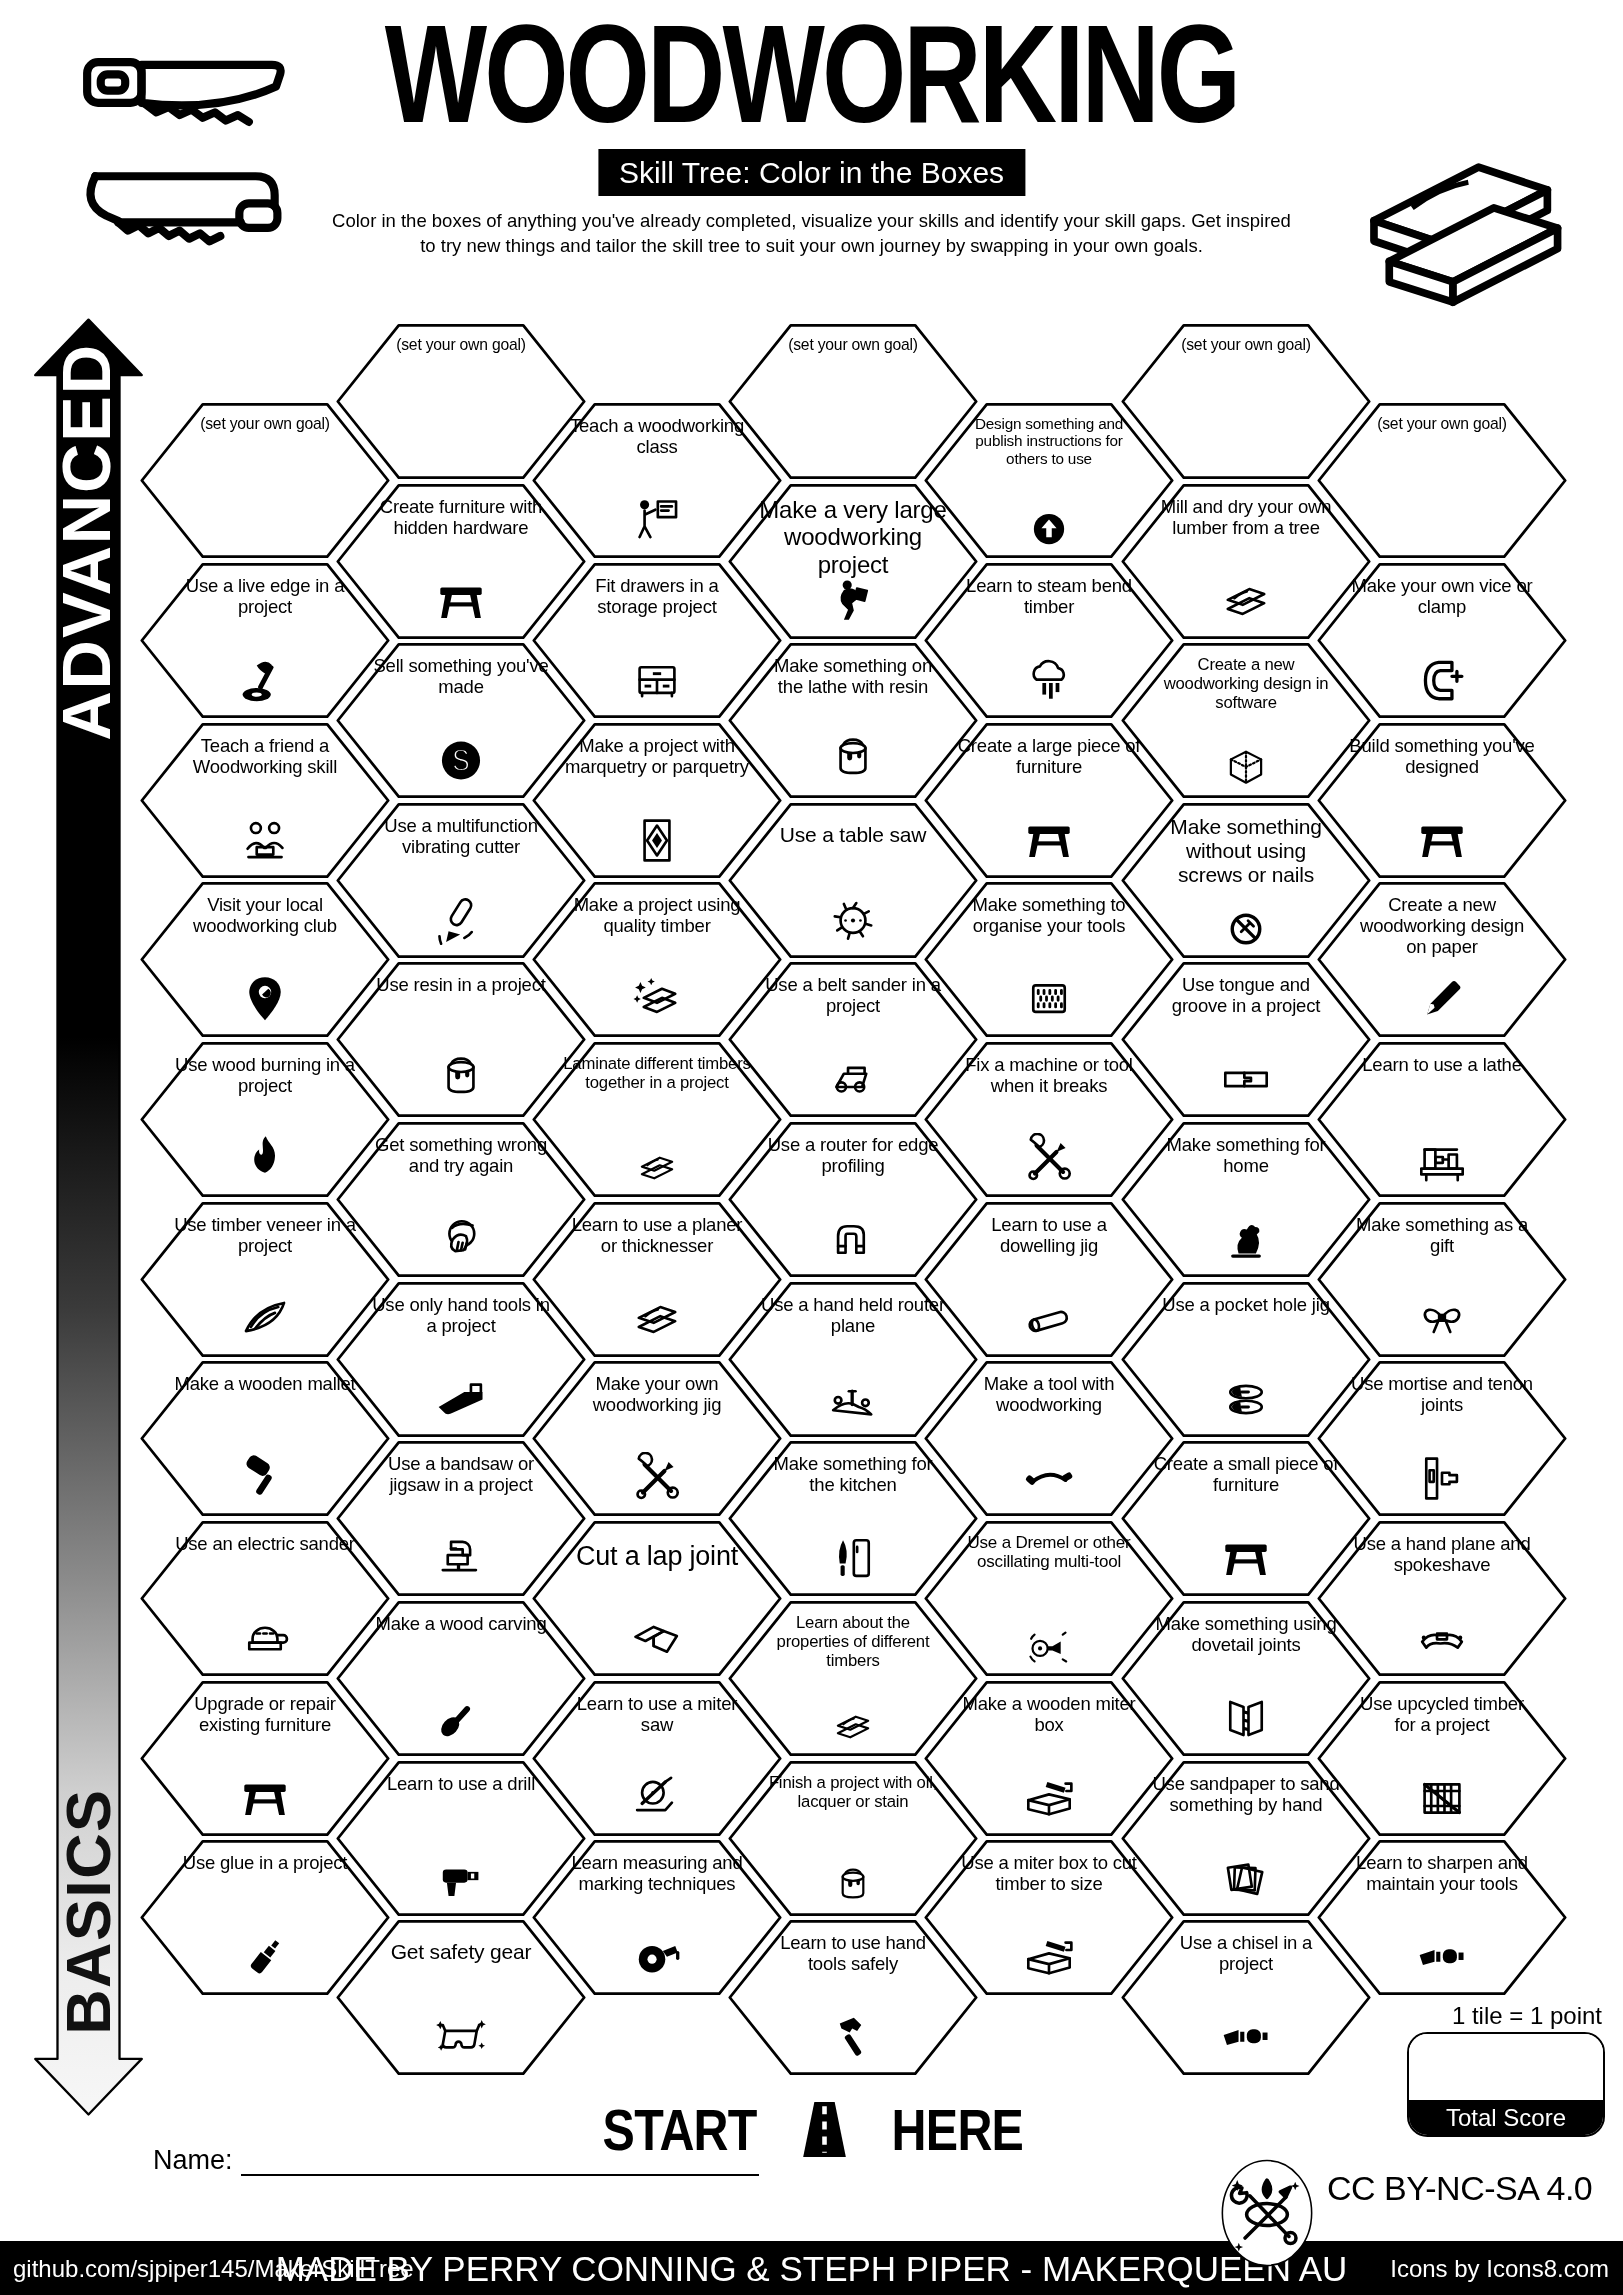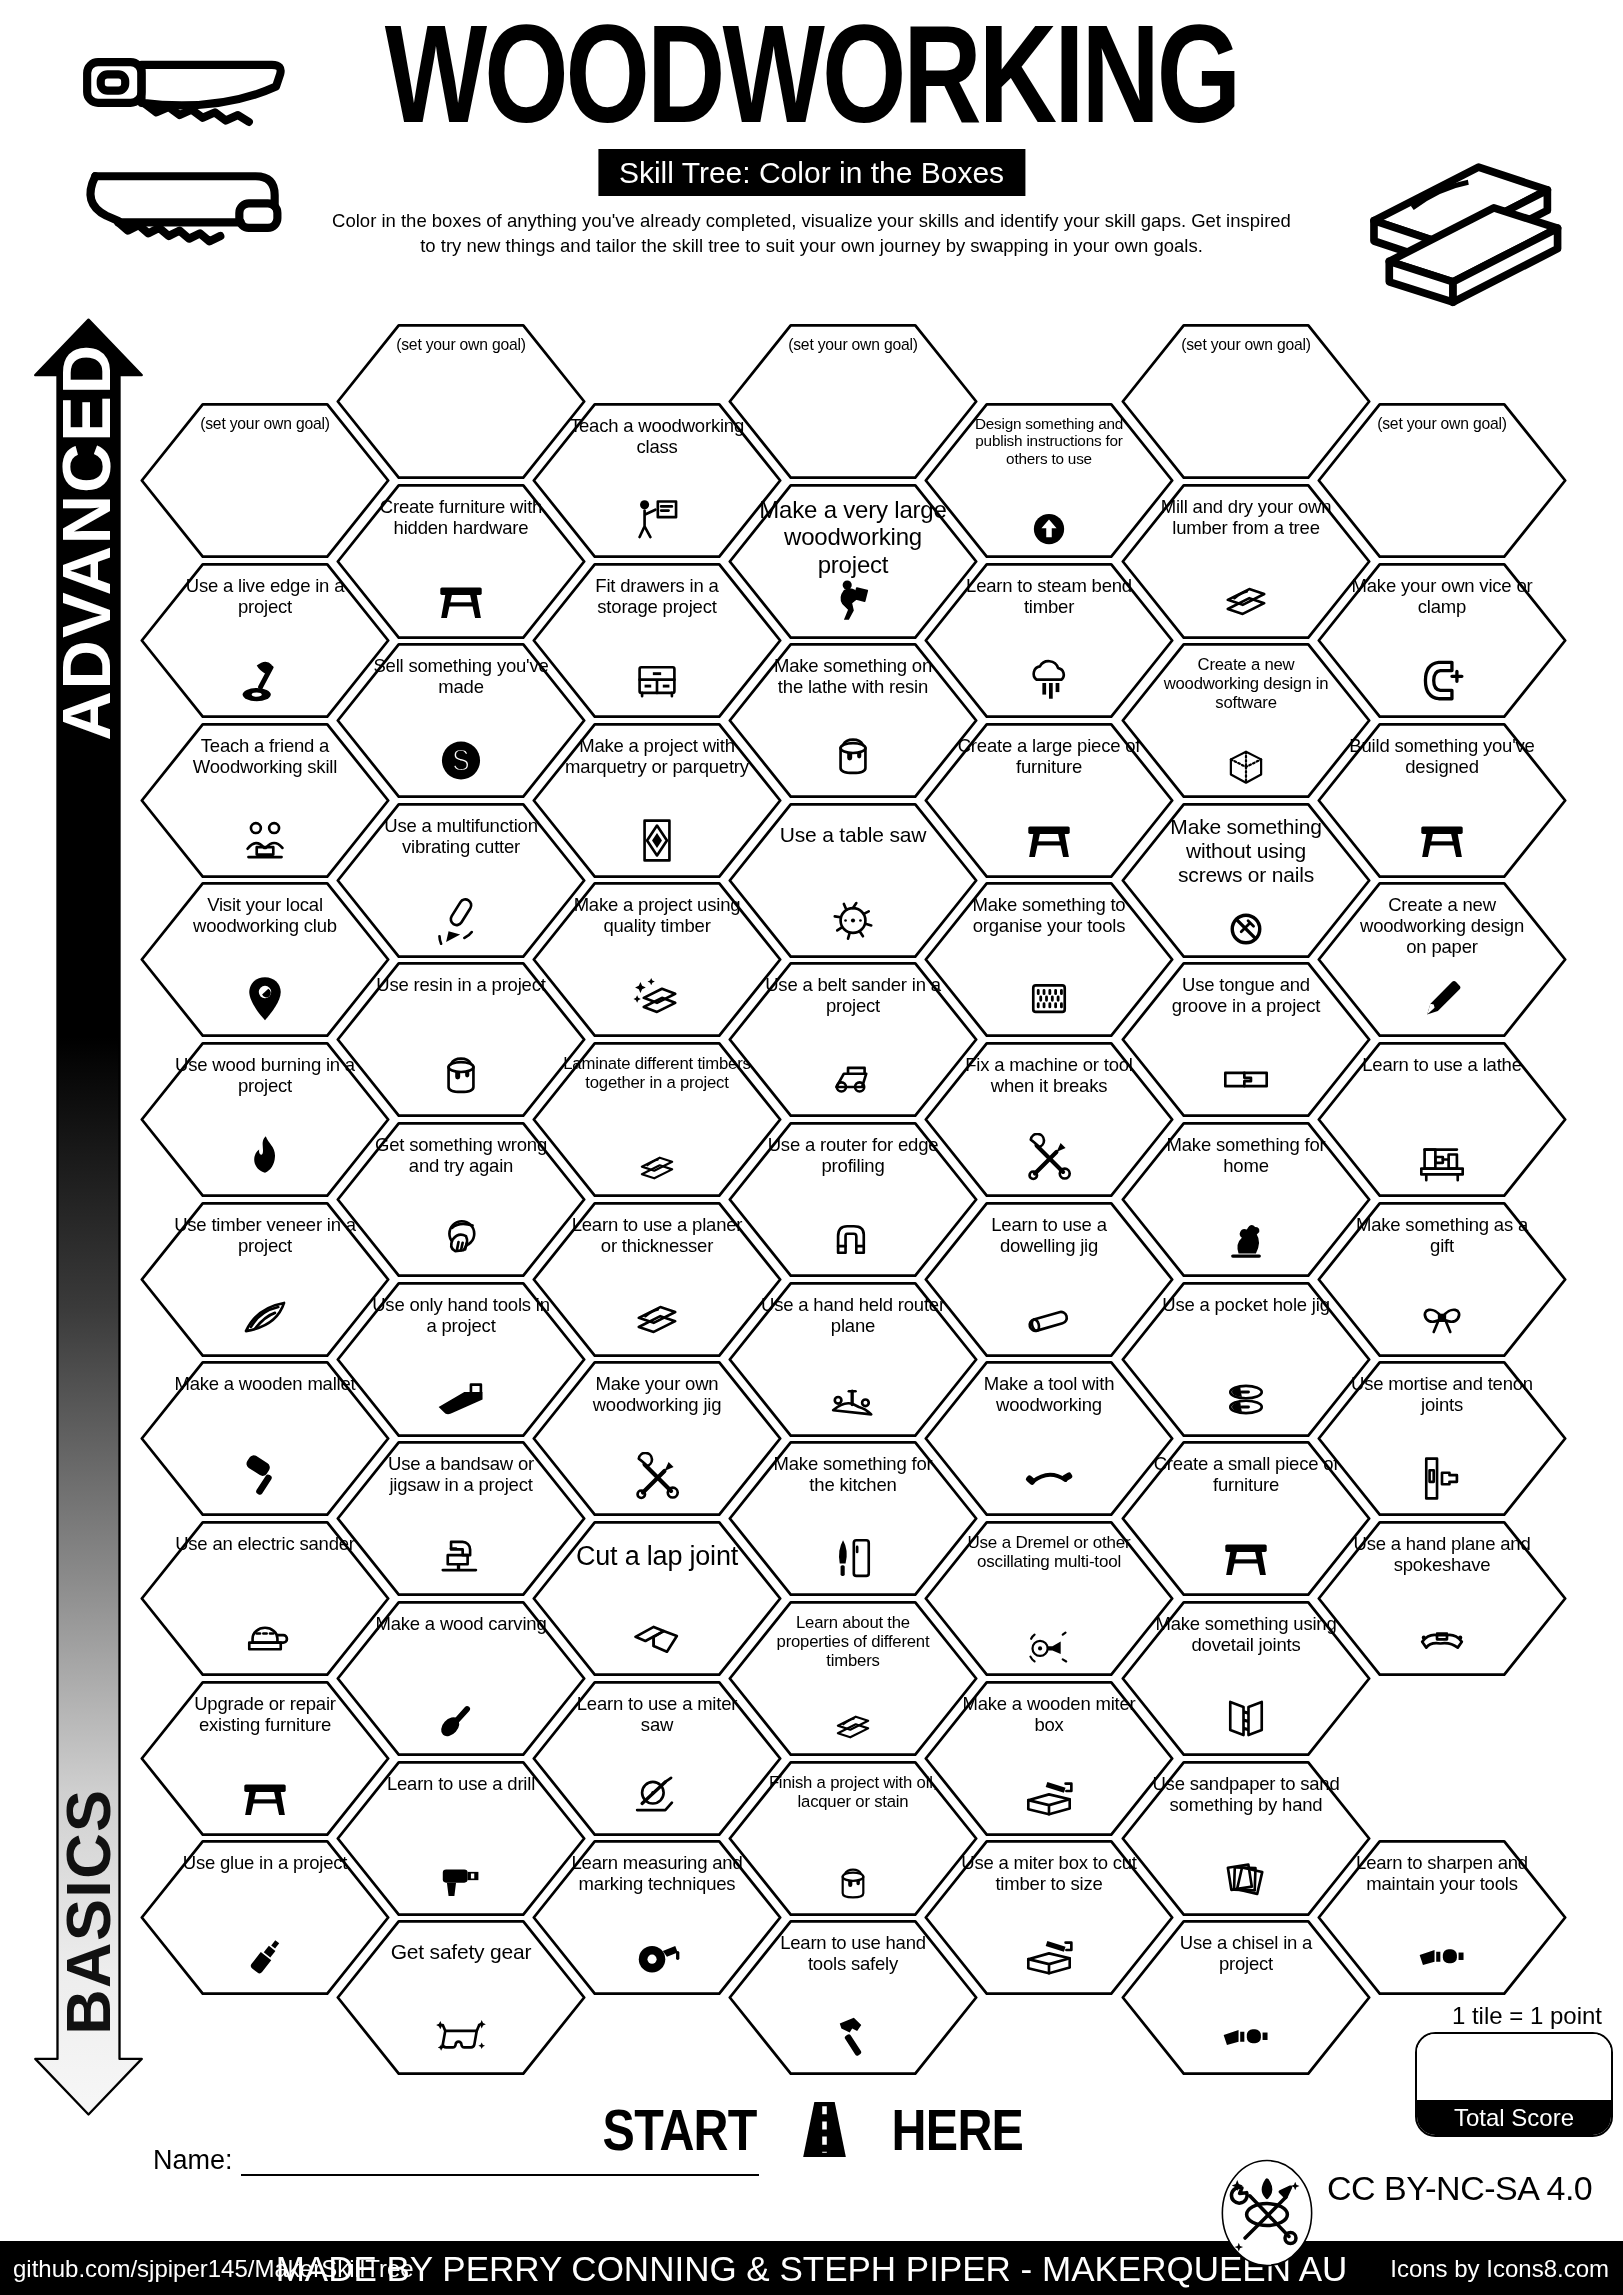--- a/index.html
+++ b/index.html
@@ -41,21 +41,21 @@
   #road-icon{width:69px;height:65px;}
 
   
   #name-row{position:absolute;left:153px;top:2145px;width:648px;}
   #name-label{font-size:27px;}
   #name-line{position:absolute;left:88px;top:29px;width:518px;border-bottom:2.3px solid #000;}
 
   
   #score-note{position:absolute;left:1365px;top:2002px;width:237px;text-align:right;font-size:24px;}
   #score-box{position:absolute;left:1407px;top:2032px;width:194px;height:101px;
-             border:2.8px solid #000;border-radius:20.4px;overflow:hidden;background:#fff;margin-left:8px;}
+             border:2.8px solid #000;border-radius:20.4px;overflow:hidden;background:#fff;}
   #score-box-fill{position:absolute;left:0;top:0;right:0;bottom:35px;background:#fff;}
   #score-box-label{position:absolute;left:0;right:0;bottom:0;height:35px;background:#000;
                    color:#fff;font-size:24px;display:flex;align-items:center;justify-content:center;}
 
   #logo{position:absolute;left:1220px;top:2158px;width:94px;height:110px;z-index:5;}
   #license{position:absolute;left:1327px;top:2169px;width:296px;font-size:34px;letter-spacing:-0.5px;}
 
   
   #footer{position:absolute;left:0;top:2241px;width:1623px;height:55px;background:#000;color:#fff;}
   #footer-left{position:absolute;left:13px;top:50%;transform:translateY(-50%);font-size:24px;}
@@ -1160,20 +1160,35 @@
           <svg viewBox="0 0 64 64">
             <g stroke="#000" stroke-width="3.2" fill="none" stroke-linecap="round" stroke-linejoin="round">
               <path d="M8 36 q8 -10 18 -8 h12 q10 -2 18 8 l-5 7 q-9 -7 -21 -5 q-12 -2 -17 5 z"></path>
               <rect x="26" y="26" width="12" height="7"></rect>
               <circle cx="10" cy="31" r="2.5" fill="#000" stroke="none"></circle>
               <circle cx="54" cy="31" r="2.5" fill="#000" stroke="none"></circle>
             </g>
           </svg>
         </div>
       </div>
+      <div class="hex" style="left: 1317px; top: 1681px;">
+        <svg class="hex-outline" viewBox="0 0 540 336">
+          <polygon points="135,3 405,3 537,168 405,333 135,333 3,168" fill="#ffffff" stroke="#000000" stroke-width="6" stroke-linejoin="round"></polygon>
+        </svg>
+        <div class="hex-label" style="font-size: 18.5px;">Use upcycled timber for a project</div>
+        <div class="hex-icon" style="width: 53px; height: 53px; bottom: 11px;">
+          <svg viewBox="0 0 64 64">
+            <g stroke="#000" stroke-width="3.2" fill="none" stroke-linecap="round" stroke-linejoin="round">
+              <rect x="11" y="15" width="42" height="34"></rect>
+              <path d="M11 23 h42 M11 41 h42 M19 15 v34 M27 15 v34 M35 15 v34 M43 15 v34"></path>
+              <path d="M11 15 L53 49" stroke-width="4"></path>
+            </g>
+          </svg>
+        </div>
+      </div>
       <div class="hex" style="left: 1317px; top: 1840px;">
         <svg class="hex-outline" viewBox="0 0 540 336">
           <polygon points="135,3 405,3 537,168 405,333 135,333 3,168" fill="#ffffff" stroke="#000000" stroke-width="6" stroke-linejoin="round"></polygon>
         </svg>
         <div class="hex-label" style="font-size: 18.5px;">Learn to sharpen and maintain your tools</div>
         <div class="hex-icon" style="width: 53px; height: 53px; bottom: 11px;">
           <svg viewBox="0 0 64 64">
             <g stroke="#000" stroke-width="3.2" fill="none" stroke-linecap="round" stroke-linejoin="round">
               <path d="M5 29 L23 23 v14 L9 41z M25 25 h5 v12 h-5z" fill="#000" stroke="none"></path>
               <rect x="33" y="22" width="17" height="17" rx="7" fill="#000" stroke="none"></rect>

